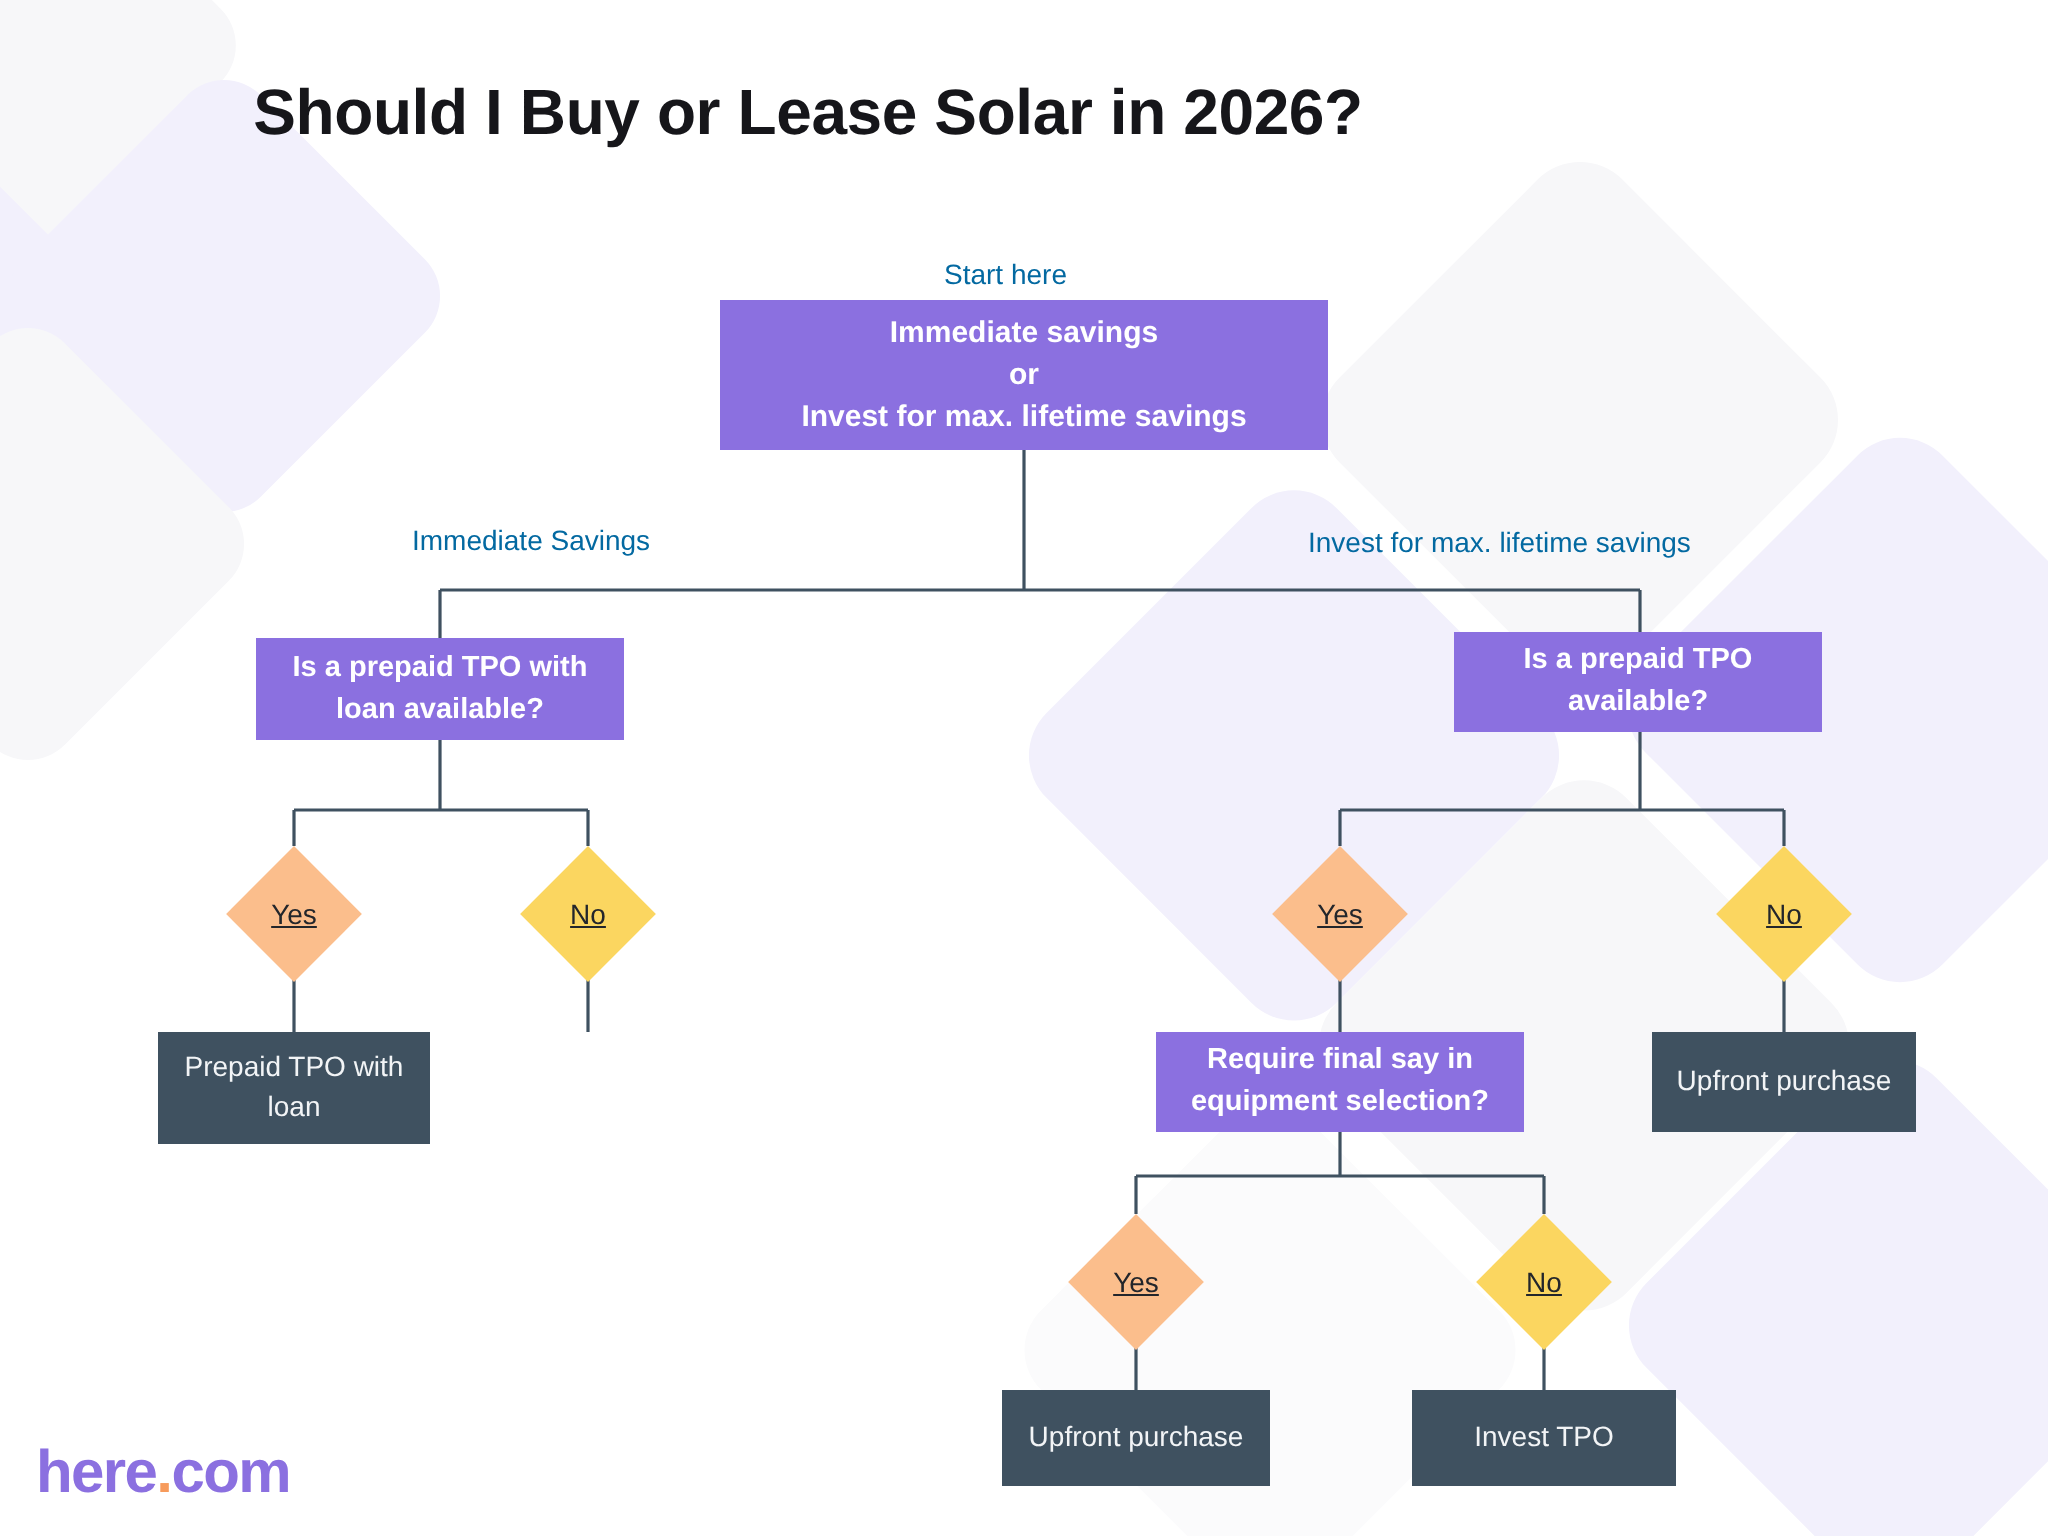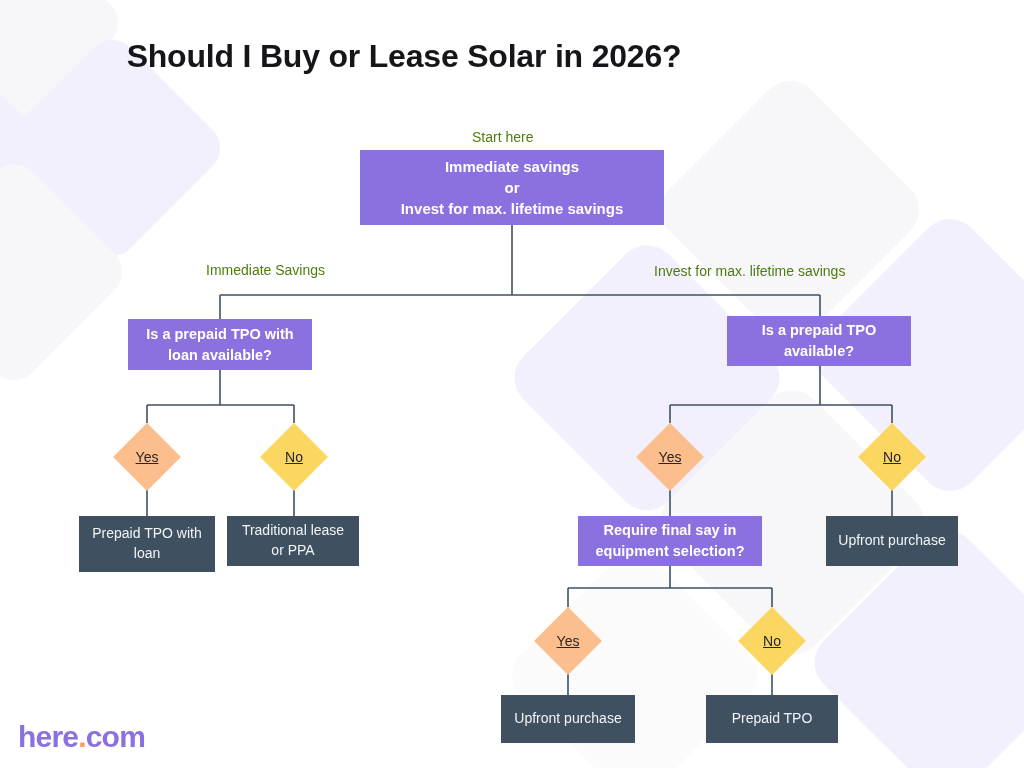--- a/index.html
+++ b/index.html
@@ -109,21 +109,21 @@
     position: relative;
     z-index: 2;
     font-size: 14px;
     color: #23262b;
     text-decoration: underline;
   }
 
   
   .edge-label {
     position: absolute;
-    color: #4d7c0f;
+    color: #0369a1;
     font-size: 14px;
     white-space: nowrap;
   }
   .edge-label.start-label {
     font-size: 14px;
   }
 
   
   .brand-logo {
     position: absolute;
@@ -217,21 +217,20 @@
   <div class="node-diamond yes" style="left:123px; top:433px; width:48px; height:48px;">
     <span class="dia-shape"></span>
     <span class="dia-label">Yes</span>
   </div>
   <div class="node-diamond no" style="left:270px; top:433px; width:48px; height:48px;">
     <span class="dia-shape"></span>
     <span class="dia-label">No</span>
   </div>
 
   <div class="node-dark" style="left:79px; top:516px; width:136px; height:56px;">Prepaid TPO with loan</div>
-  <div class="node-dark" style="left:227px; top:516px; width:132px; height:50px;">Traditional lease or PPA</div>
 
   <div class="node-diamond yes" style="left:646px; top:433px; width:48px; height:48px;">
     <span class="dia-shape"></span>
     <span class="dia-label">Yes</span>
   </div>
   <div class="node-diamond no" style="left:868px; top:433px; width:48px; height:48px;">
     <span class="dia-shape"></span>
     <span class="dia-label">No</span>
   </div>
 
@@ -242,19 +241,19 @@
   <div class="node-diamond yes" style="left:544px; top:617px; width:48px; height:48px;">
     <span class="dia-shape"></span>
     <span class="dia-label">Yes</span>
   </div>
   <div class="node-diamond no" style="left:748px; top:617px; width:48px; height:48px;">
     <span class="dia-shape"></span>
     <span class="dia-label">No</span>
   </div>
 
   <div class="node-dark" style="left:501px; top:695px; width:134px; height:48px;">Upfront purchase</div>
-  <div class="node-dark" style="left:706px; top:695px; width:132px; height:48px;">Prepaid TPO</div>
+  <div class="node-dark" style="left:706px; top:695px; width:132px; height:48px;">Invest TPO</div>
 
   <div class="brand-logo">
     <span>here</span><span class="dot">.</span><span>com</span>
   </div>
 
 </div>
 
 </body></html>

